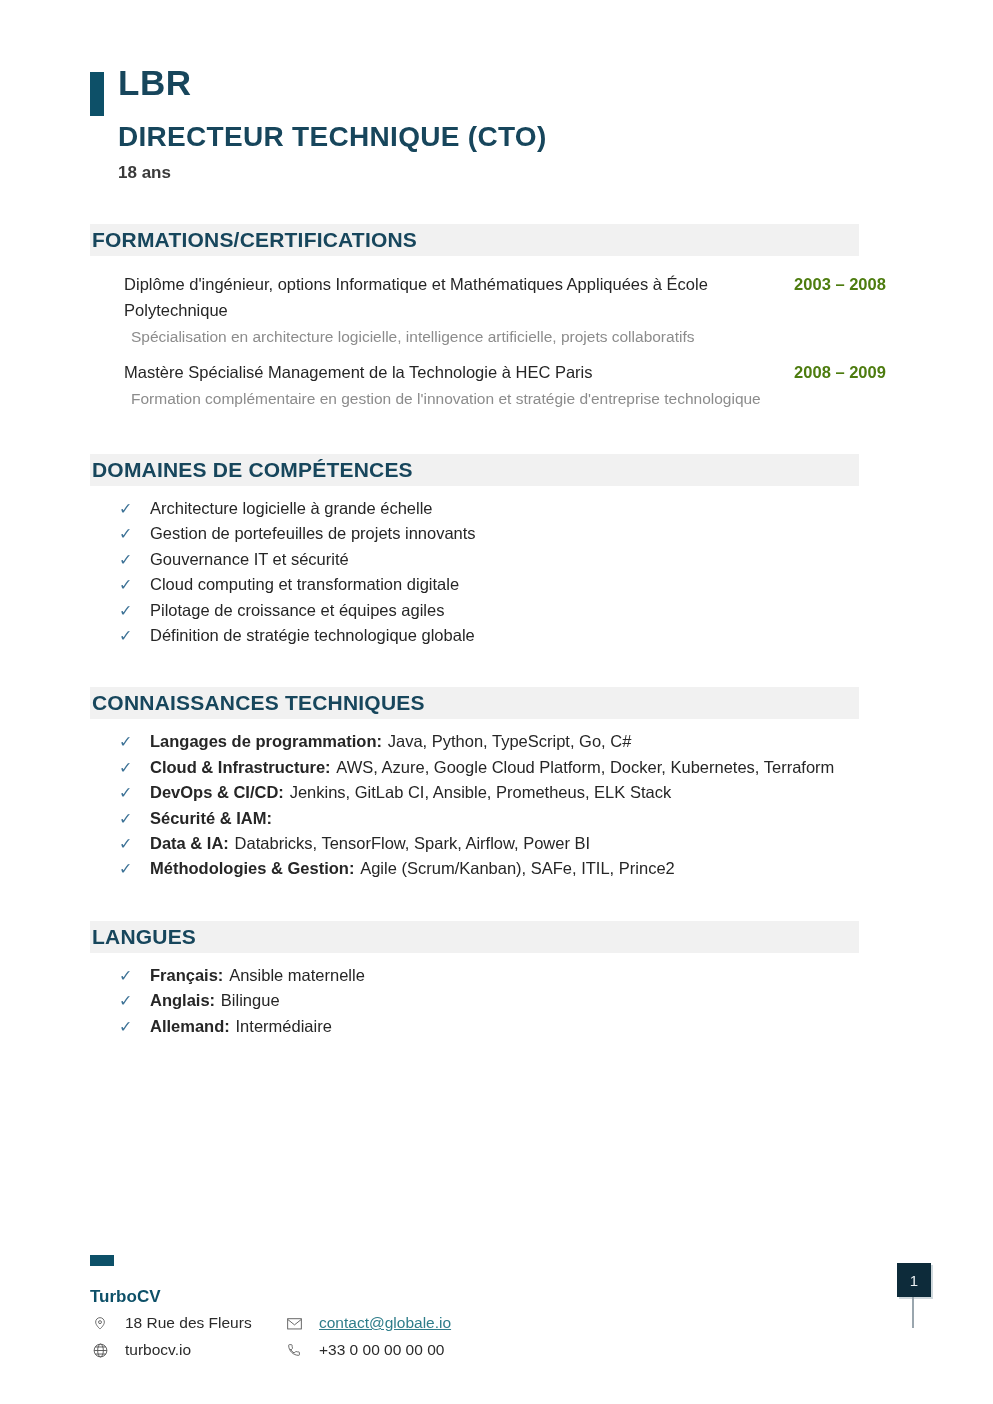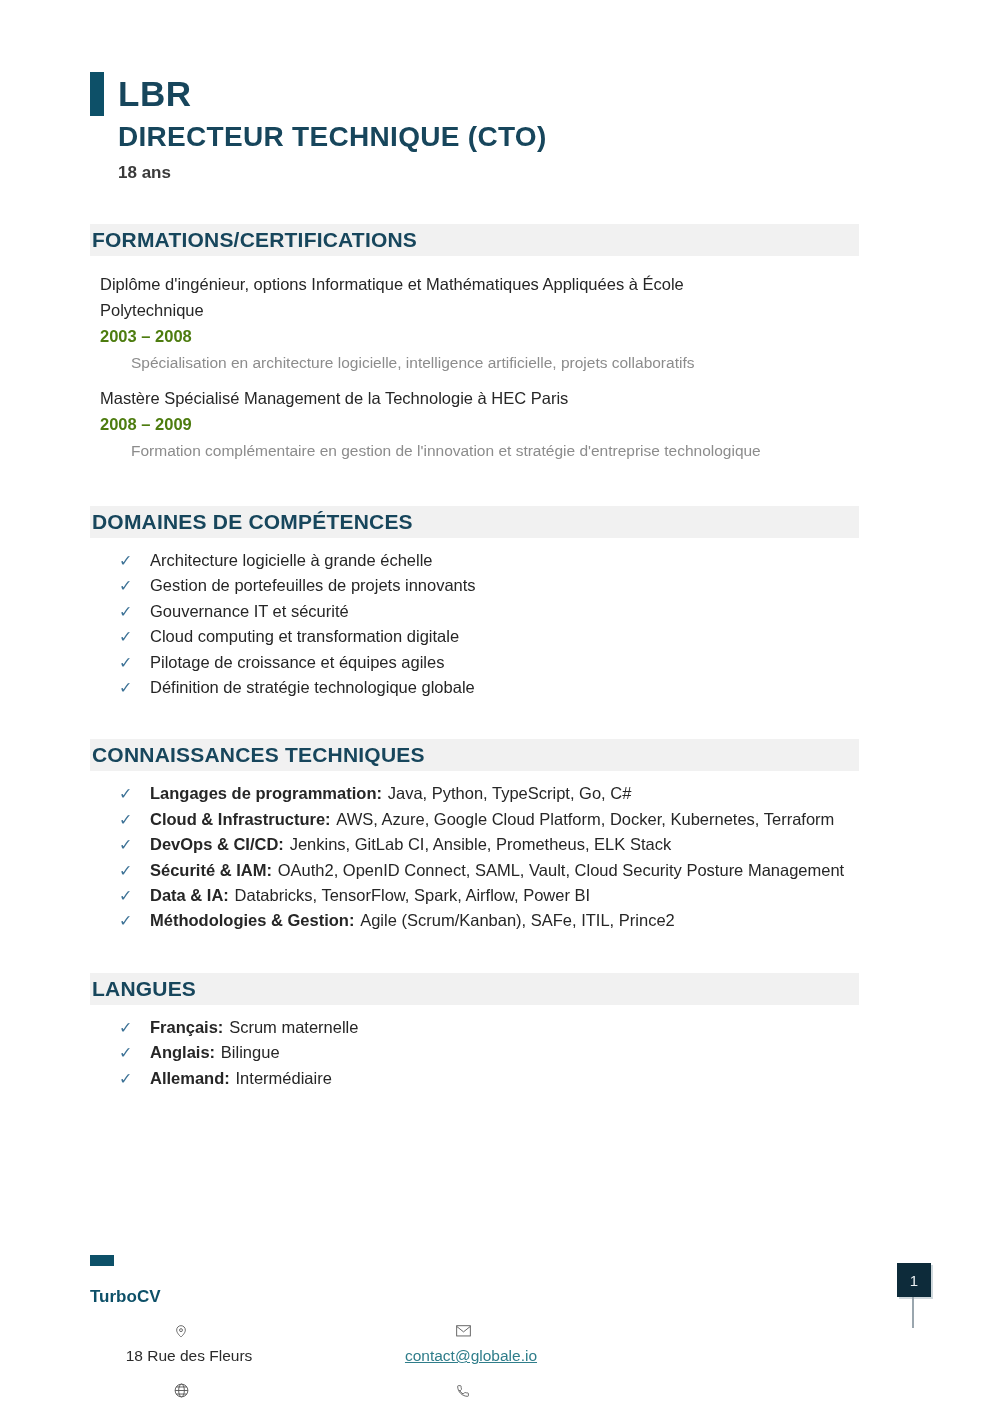--- a/index.html
+++ b/index.html
@@ -14,21 +14,21 @@
     overflow: hidden;
   }
 
   
   .accent-bar {
     position: absolute; left: 90px; top: 72px;
     width: 14px; height: 44px; background: #0d5068;
   }
   .initials {
     position: absolute; left: 118px; top: 63px;
-    font-size: 35px; font-weight: bold; color: #17465c; letter-spacing: .5px; margin-top: 11px;
+    font-size: 35px; font-weight: bold; color: #17465c; letter-spacing: .5px;
   }
   .job-title {
     position: absolute; left: 118px; top: 121px;
     font-size: 28px; font-weight: bold; color: #17465c; letter-spacing: .3px;
   }
   .experience {
     position: absolute; left: 118px; top: 163px;
     font-size: 17px; font-weight: 600; color: #3a3a3a;
   }
 
@@ -37,21 +37,21 @@
   .section-bar {
     width: 769px; height: 32px; background: #f1f1f1;
     color: #17465c; font-size: 21px; font-weight: bold; letter-spacing: .2px;
     line-height: 31px; padding-left: 2px;
   }
   .section-bar.gap { margin-top: 45px; }
   .section-bar.gap2 { margin-top: 39px; }
 
   .entries { padding: 15px 0 0 10px; width: 820px; }
   .entry + .entry { margin-top: 12px; }
-  .entry-row { display: flex; justify-content: flex-start; align-items: flex-start; flex-direction: column; }
+  .entry-row { display: flex; justify-content: center; align-items: flex-start; }
   .entry-title { width: 670px; font-size: 16.5px; line-height: 26px; color: #262626; }
   .entry-dates { font-size: 16.5px; font-weight: bold; color: #4d7c0f; white-space: nowrap; line-height: 26px; }
   .entry-desc { margin-top: 3px; font-size: 15.5px; line-height: 21px; color: #8c8c8c; width: 760px; margin-left: 31px; }
   .entry-desc.justify { width: 680px; text-align: justify; }
 
   ul.checklist { list-style: none; margin-top: 10px; }
   ul.checklist li {
     display: flex; align-items: baseline;
     padding-left: 29px; font-size: 16.5px; line-height: 25.4px; color: #262626;
   }
@@ -66,21 +66,21 @@
   }
   .brand {
     position: absolute; left: 90px; top: 1287px;
     font-size: 17px; font-weight: bold; color: #0d5068;
   }
   .contact-grid {
     position: absolute; left: 92px; top: 1314px;
     display: grid; grid-template-columns: 194px 370px; grid-row-gap: 9px;
     font-size: 15.5px; color: #2b2b2b;
   }
-  .contact-item { display: flex; align-items: center; flex-direction: column; }
+  .contact-item { display: flex; align-items: center; }
   .contact-icon { width: 33px; flex: 0 0 33px; display: flex; align-items: center; }
   .contact-icon svg { stroke: #555; fill: none; stroke-width: 1.3; }
   a.email { color: #2f7d8a; text-decoration: underline; cursor: pointer; }
 
   .page-square {
     position: absolute; left: 897px; top: 1263px;
     width: 34px; height: 34px; background: #0d2b3a;
     color: #e9eef1; font-size: 15px;
     display: flex; align-items: center; justify-content: center;
     box-shadow: 2px 2px 0 rgba(150,170,180,0.45);
@@ -161,40 +161,39 @@
           <span class="li-value">AWS, Azure, Google Cloud Platform, Docker, Kubernetes, Terraform</span>
         </li>
       <li>
           <span class="check">✓</span>
           <span class="li-label">DevOps &amp; CI/CD:</span>
           <span class="li-value">Jenkins, GitLab CI, Ansible, Prometheus, ELK Stack</span>
         </li>
       <li>
           <span class="check">✓</span>
           <span class="li-label">Sécurité &amp; IAM:</span>
-          <span class="li-value">OAuth2, OpenID Connect, SAML, Vault, Cloud Security Posture Management</span>
         </li>
       <li>
           <span class="check">✓</span>
           <span class="li-label">Data &amp; IA:</span>
           <span class="li-value">Databricks, TensorFlow, Spark, Airflow, Power BI</span>
         </li>
       <li>
           <span class="check">✓</span>
           <span class="li-label">Méthodologies &amp; Gestion:</span>
           <span class="li-value">Agile (Scrum/Kanban), SAFe, ITIL, Prince2</span>
         </li>
     </ul>
 
     <div class="section-bar gap2">LANGUES</div>
     <ul class="checklist">
       <li>
           <span class="check">✓</span>
           <span class="li-label">Français:</span>
-          <span class="li-value">Scrum maternelle</span>
+          <span class="li-value">Ansible maternelle</span>
         </li>
       <li>
           <span class="check">✓</span>
           <span class="li-label">Anglais:</span>
           <span class="li-value">Bilingue</span>
         </li>
       <li>
           <span class="check">✓</span>
           <span class="li-label">Allemand:</span>
           <span class="li-value">Intermédiaire</span>

